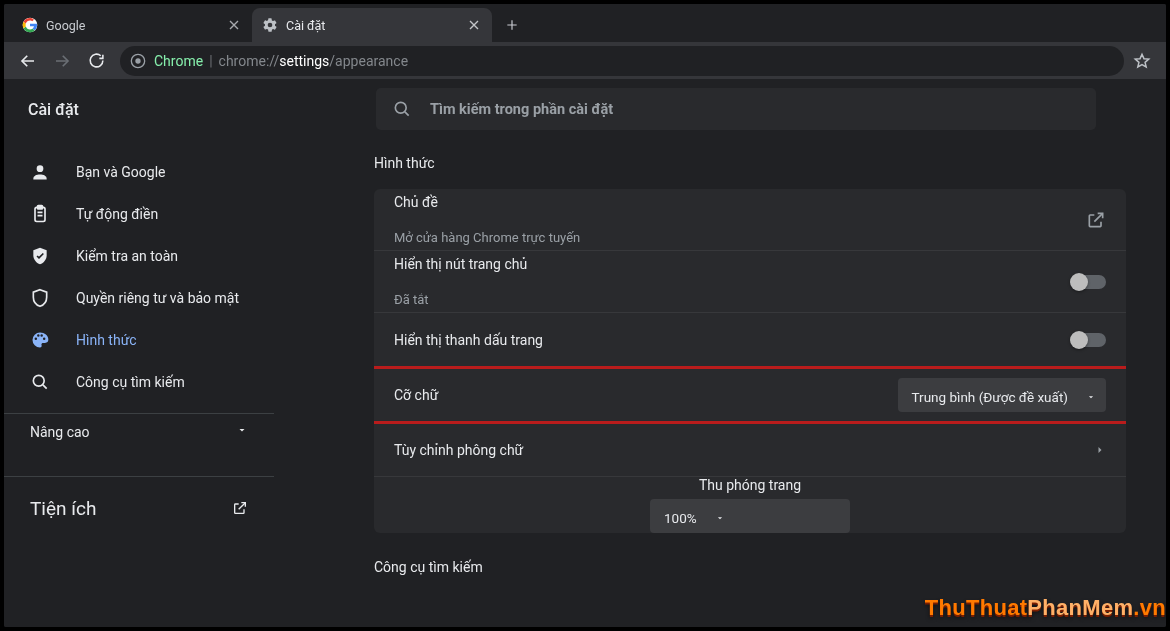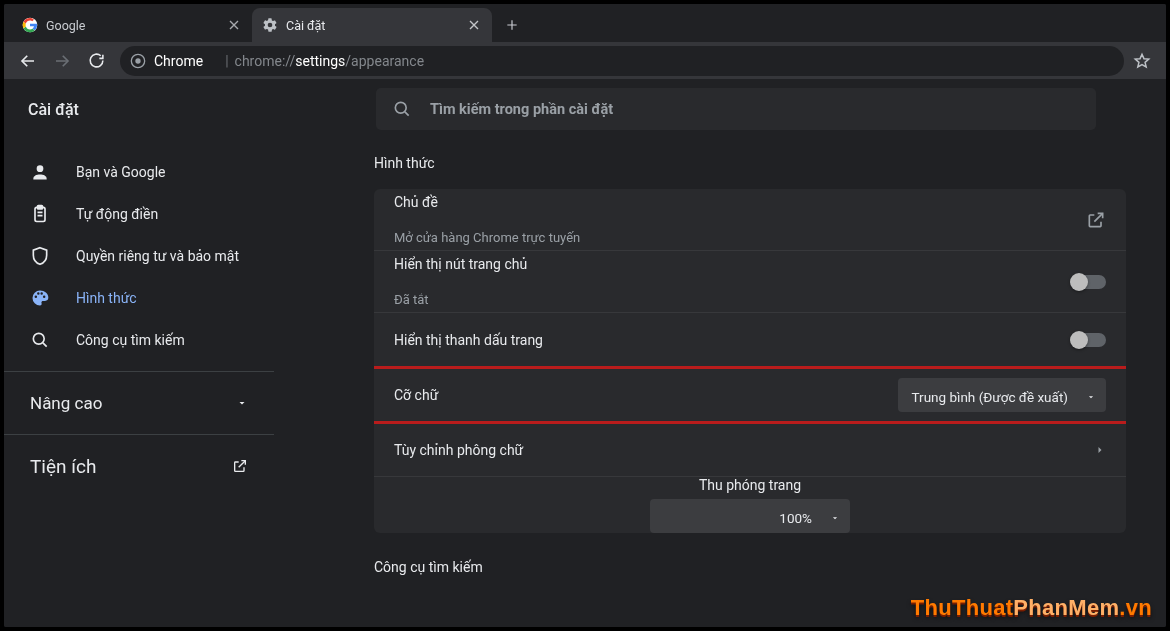--- a/index.html
+++ b/index.html
@@ -78,21 +78,21 @@
     background:var(--bg);
     border-radius:15px;
     display:flex;
     align-items:center;
     padding:0 12px 0 10px;
     margin-left:6px;
     font-size:14px;
     color:var(--fg-dim);
   }
   .omnibox .secure{width:16px;height:16px;margin-right:8px;color:#9aa0a6;}
-  .omnibox .seg-scheme{color:#ffffff;margin-right:20px;}
+  .omnibox .seg-scheme{color:#86efac;margin-right:4px;}
   .omnibox .seg-sep{color:#6a6e73;margin:0 6px 0 2px;}
   .omnibox .seg-dim{color:#83878c;}
   .omnibox .seg-bright{color:#ffffff;}
   .star{width:32px;height:30px;display:flex;align-items:center;justify-content:center;color:#bdc1c6;cursor:pointer;}
   
   .content{flex:1;display:flex;flex-direction:column;background:var(--bg);}
   .page-header{
     height:60px;
     display:flex;
     align-items:center;
@@ -120,22 +120,22 @@
     padding-left:26px;
     font-size:14px;
     color:var(--fg);
     cursor:pointer;
   }
   .side-item.active{color:var(--accent);}
   .side-item .icon{width:20px;height:20px;margin-right:26px;display:flex;align-items:center;justify-content:center;}
   .side-item .icon svg{width:20px;height:20px;}
   .side-sep{height:1px;background:var(--divider);margin:10px 0;}
   .side-adv{
-    height:42px;display:flex;align-items:center;justify-content:space-between;
-    padding:0 26px;font-size:17px;color:var(--fg);cursor:pointer;
+    height:42px;display:flex;align-items:flex-start;justify-content:space-between;
+    padding:0 26px;font-size:14px;color:var(--fg);cursor:pointer;
   }
   .side-ext{
     height:42px;display:flex;align-items:center;justify-content:space-between;
     padding:0 26px;font-size:19px;color:var(--fg);cursor:pointer;
   }
   .main{
     flex:1;
     padding:8px 40px 10px 100px;
     overflow:hidden;
   }
@@ -178,21 +178,21 @@
     content:"";position:absolute;width:18px;height:18px;border-radius:50%;background:#bdbdbd;
     left:-2px;top:-2px;box-shadow:0 1px 3px rgba(0,0,0,.4);
   }
   .dropdown{
     height:34px;background:#3c3d40;border-radius:4px;display:flex;align-items:center;
     padding:4px 10px 0 14px;font-size:13.5px;color:var(--fg);cursor:pointer;min-width:86px;gap:18px;
   }
   .dropdown.wide{min-width:200px;}
   .dd-caret{width:10px;height:10px;}
   .watermark{
-    position:absolute;right:14px;bottom:6px;
+    position:absolute;right:0;bottom:6px;
     font-family:"Arial Black",Arial,sans-serif;font-weight:900;font-size:22px;
     color:#ff7a00;text-shadow:0 2px 0 #7a1e00,0 3px 4px rgba(0,0,0,.6);
     letter-spacing:.3px;
     pointer-events:none;
     margin-top:16px;
   }
   .watermark .dim{color:#ffb067;}
 </style>
 </head>
 <body>
@@ -307,20 +307,29 @@
               <svg viewBox="0 0 24 24" fill="none" stroke="currentColor" stroke-width="2">
                 <rect x="6" y="4" width="12" height="17" rx="2"></rect>
                 <rect x="9" y="2" width="6" height="4" rx="1" fill="currentColor"></rect>
                 <path d="M9 10h6M9 14h6"></path>
               </svg>
             </span>
           <span>Tự động điền</span>
         </div>
         <div class="side-item">
           <span class="icon">
+              <svg viewBox="0 0 24 24" fill="currentColor">
+                <path d="M12 2l8 3v6c0 5-3.4 9.3-8 11-4.6-1.7-8-6-8-11V5z"></path>
+                <path d="M8.5 12l2.3 2.3L16 9" stroke="#202124" stroke-width="2" fill="none"></path>
+              </svg>
+            </span>
+          <span>Kiểm tra an toàn</span>
+        </div>
+        <div class="side-item">
+          <span class="icon">
               <svg viewBox="0 0 24 24" fill="none" stroke="currentColor" stroke-width="2">
                 <path d="M12 2l8 3v6c0 5-3.4 9.3-8 11-4.6-1.7-8-6-8-11V5z"></path>
               </svg>
             </span>
           <span>Quyền riêng tư và bảo mật</span>
         </div>
         <div class="side-item active">
           <span class="icon">
               <svg viewBox="0 0 24 24" fill="currentColor">
                 <path d="M12 3a9 9 0 0 0 0 18c1.5 0 2-1 2-2 0-.6-.3-1.1-.3-1.7 0-1 .8-1.8 1.8-1.8H18a4 4 0 0 0 4-4C22 6.6 17.5 3 12 3zM7 12a1.5 1.5 0 1 1 0-3 1.5 1.5 0 0 1 0 3zm3-4a1.5 1.5 0 1 1 0-3 1.5 1.5 0 0 1 0 3zm4 0a1.5 1.5 0 1 1 0-3 1.5 1.5 0 0 1 0 3zm3 4a1.5 1.5 0 1 1 0-3 1.5 1.5 0 0 1 0 3z"></path>
@@ -417,21 +426,21 @@
                   <path d="M9 6l6 6-6 6z"></path>
                 </svg>
             </div>
           </div>
 
           <div class="row" style="min-height:56px">
             <div class="labels">
               <span>Thu phóng trang</span>
             </div>
             <div class="pull-right">
-              <div class="dropdown" style="min-width:200px;justify-content:flex-end">
+              <div class="dropdown" style="min-width:200px;justify-content:flex-start">
                 <span>100%</span>
                 <svg class="dd-caret" viewBox="0 0 24 24" fill="currentColor">
                     <path d="M7 10l5 5 5-5z"></path>
                   </svg>
               </div>
             </div>
           </div>
         </div>
 
         <div class="sec-title" style="margin-top:26px">Công cụ tìm kiếm</div>

